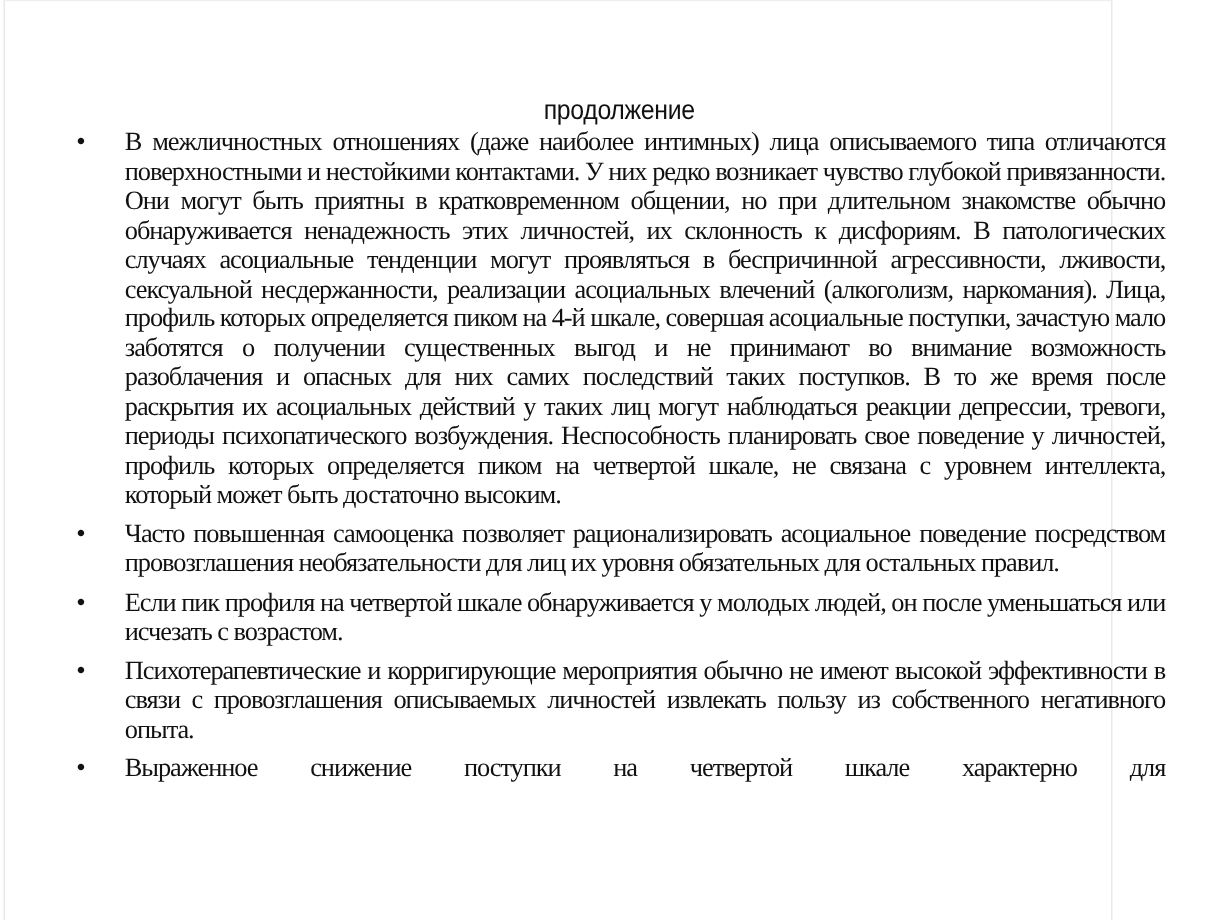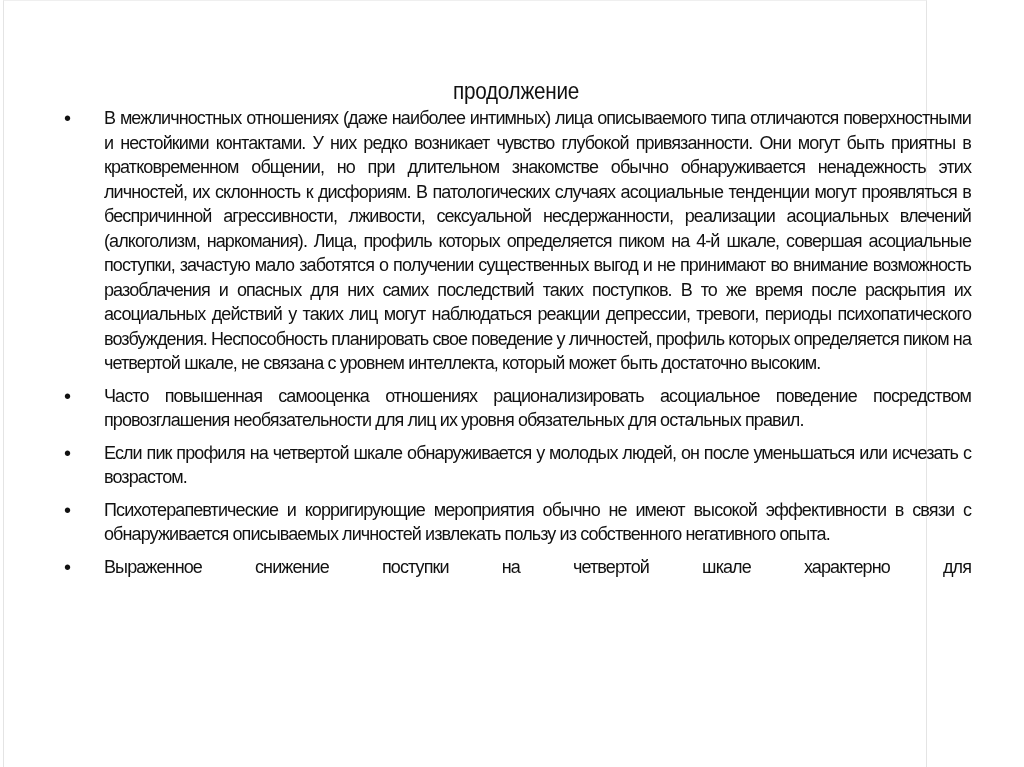--- a/index.html
+++ b/index.html
@@ -58,51 +58,52 @@
     .bullet-dot {
       position: absolute;
       left: 3px;
       top: 0;
       font-size: 20px;
       line-height: 24.5px;
     }
     .bullet-text {
       display: block;
       text-align: justify;
-      font-size: 18px;
+      font-size: 22px;
       line-height: 24.5px;
       
       font-stretch: condensed;
       letter-spacing: -0.9px;
       word-spacing: 0px;
+      font-family: Liberation Serif, serif;
     }
   </style>
 </head>
 <body>
 
 <div class="slide">
   <div class="title">продолжение</div>
 
   <div class="content">
     <ul class="bullets">
       <li>
         <span class="bullet-dot">•</span>
         <span class="bullet-text">В межличностных отношениях (даже наиболее интимных) лица описываемого типа отличаются поверхностными и нестойкими контактами. У них редко возникает чувство глубокой привязанности. Они могут быть приятны в кратковременном общении, но при длительном знакомстве обычно обнаруживается ненадежность этих личностей, их склонность к дисфориям. В патологических случаях асоциальные тенденции могут проявляться в беспричинной агрессивности, лживости, сексуальной несдержанности, реализации асоциальных влечений (алкоголизм, наркомания).   Лица, профиль которых определяется пиком на 4-й шкале, совершая асоциальные поступки, зачастую мало заботятся о получении существенных выгод и не принимают во внимание возможность разоблачения и опасных для них самих последствий таких поступков. В то же время после раскрытия их асоциальных действий у таких лиц могут наблюдаться реакции депрессии, тревоги, периоды психопатического возбуждения. Неспособность планировать свое поведение у личностей, профиль которых определяется пиком на четвертой шкале, не связана с уровнем интеллекта, который может быть достаточно высоким.</span>
       </li>
       <li>
         <span class="bullet-dot">•</span>
-        <span class="bullet-text">Часто повышенная самооценка отношениях рационализировать асоциальное поведение посредством провозглашения необязательности для лиц их уровня обязательных для остальных правил.</span>
+        <span class="bullet-text">Часто повышенная самооценка позволяет рационализировать асоциальное поведение посредством провозглашения необязательности для лиц их уровня обязательных для остальных правил.</span>
       </li>
       <li>
         <span class="bullet-dot">•</span>
         <span class="bullet-text">Если пик профиля на четвертой шкале обнаруживается у молодых людей, он после уменьшаться или исчезать с возрастом.</span>
       </li>
       <li>
         <span class="bullet-dot">•</span>
-        <span class="bullet-text">Психотерапевтические и корригирующие мероприятия обычно не имеют высокой эффективности в связи с  обнаруживается описываемых личностей извлекать пользу из собственного негативного опыта.</span>
+        <span class="bullet-text">Психотерапевтические и корригирующие мероприятия обычно не имеют высокой эффективности в связи с  провозглашения описываемых личностей извлекать пользу из собственного негативного опыта.</span>
       </li>
       <li>
         <span class="bullet-dot">•</span>
         <span class="bullet-text" style="text-align-last: justify;">Выраженное снижение поступки на четвертой шкале характерно для</span>
       </li>
     </ul>
   </div>
 </div>
 
 </body></html>

